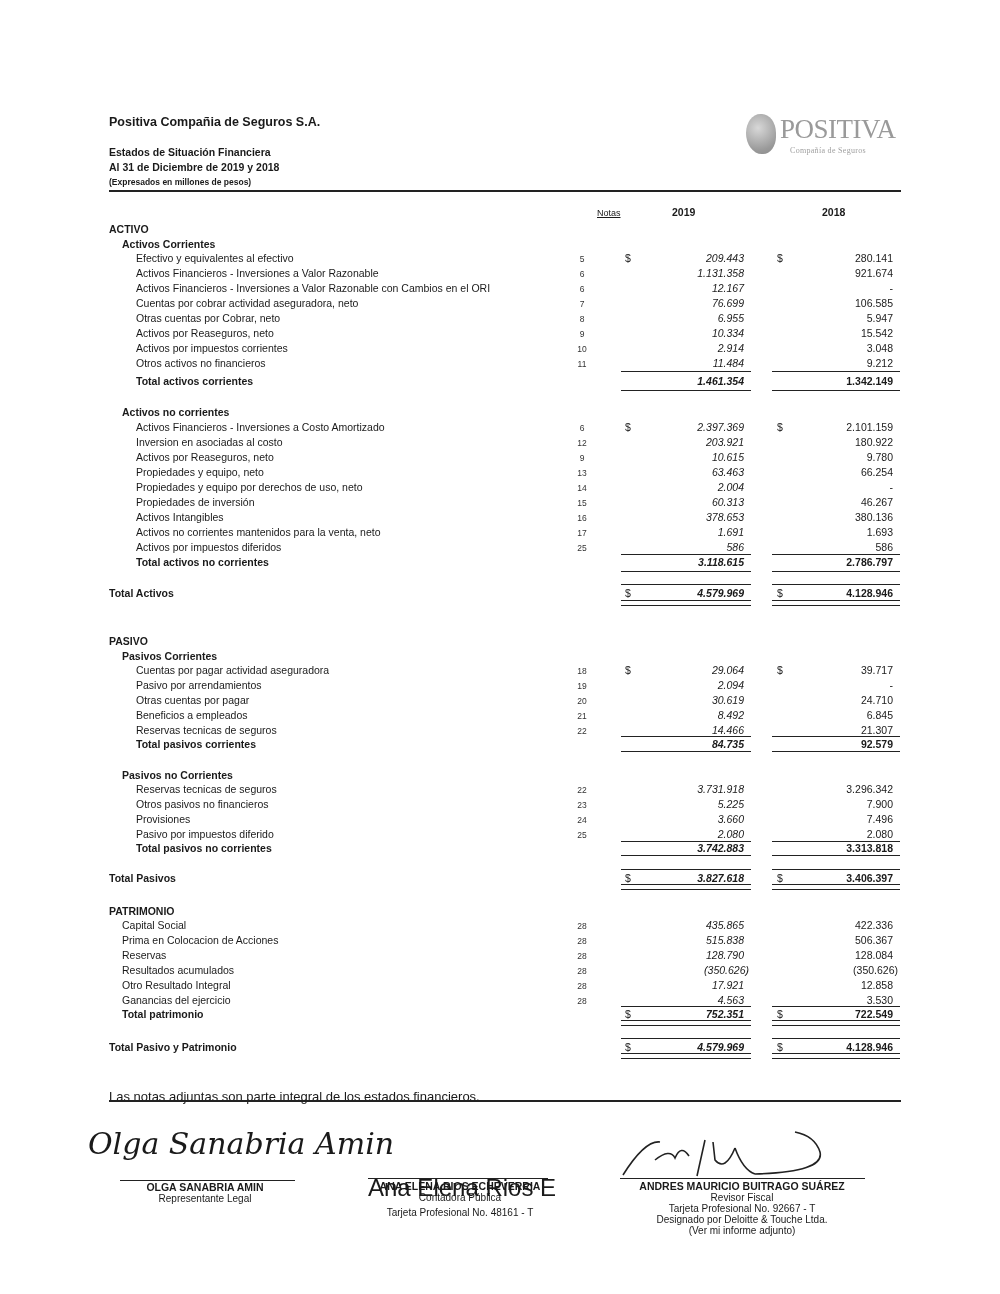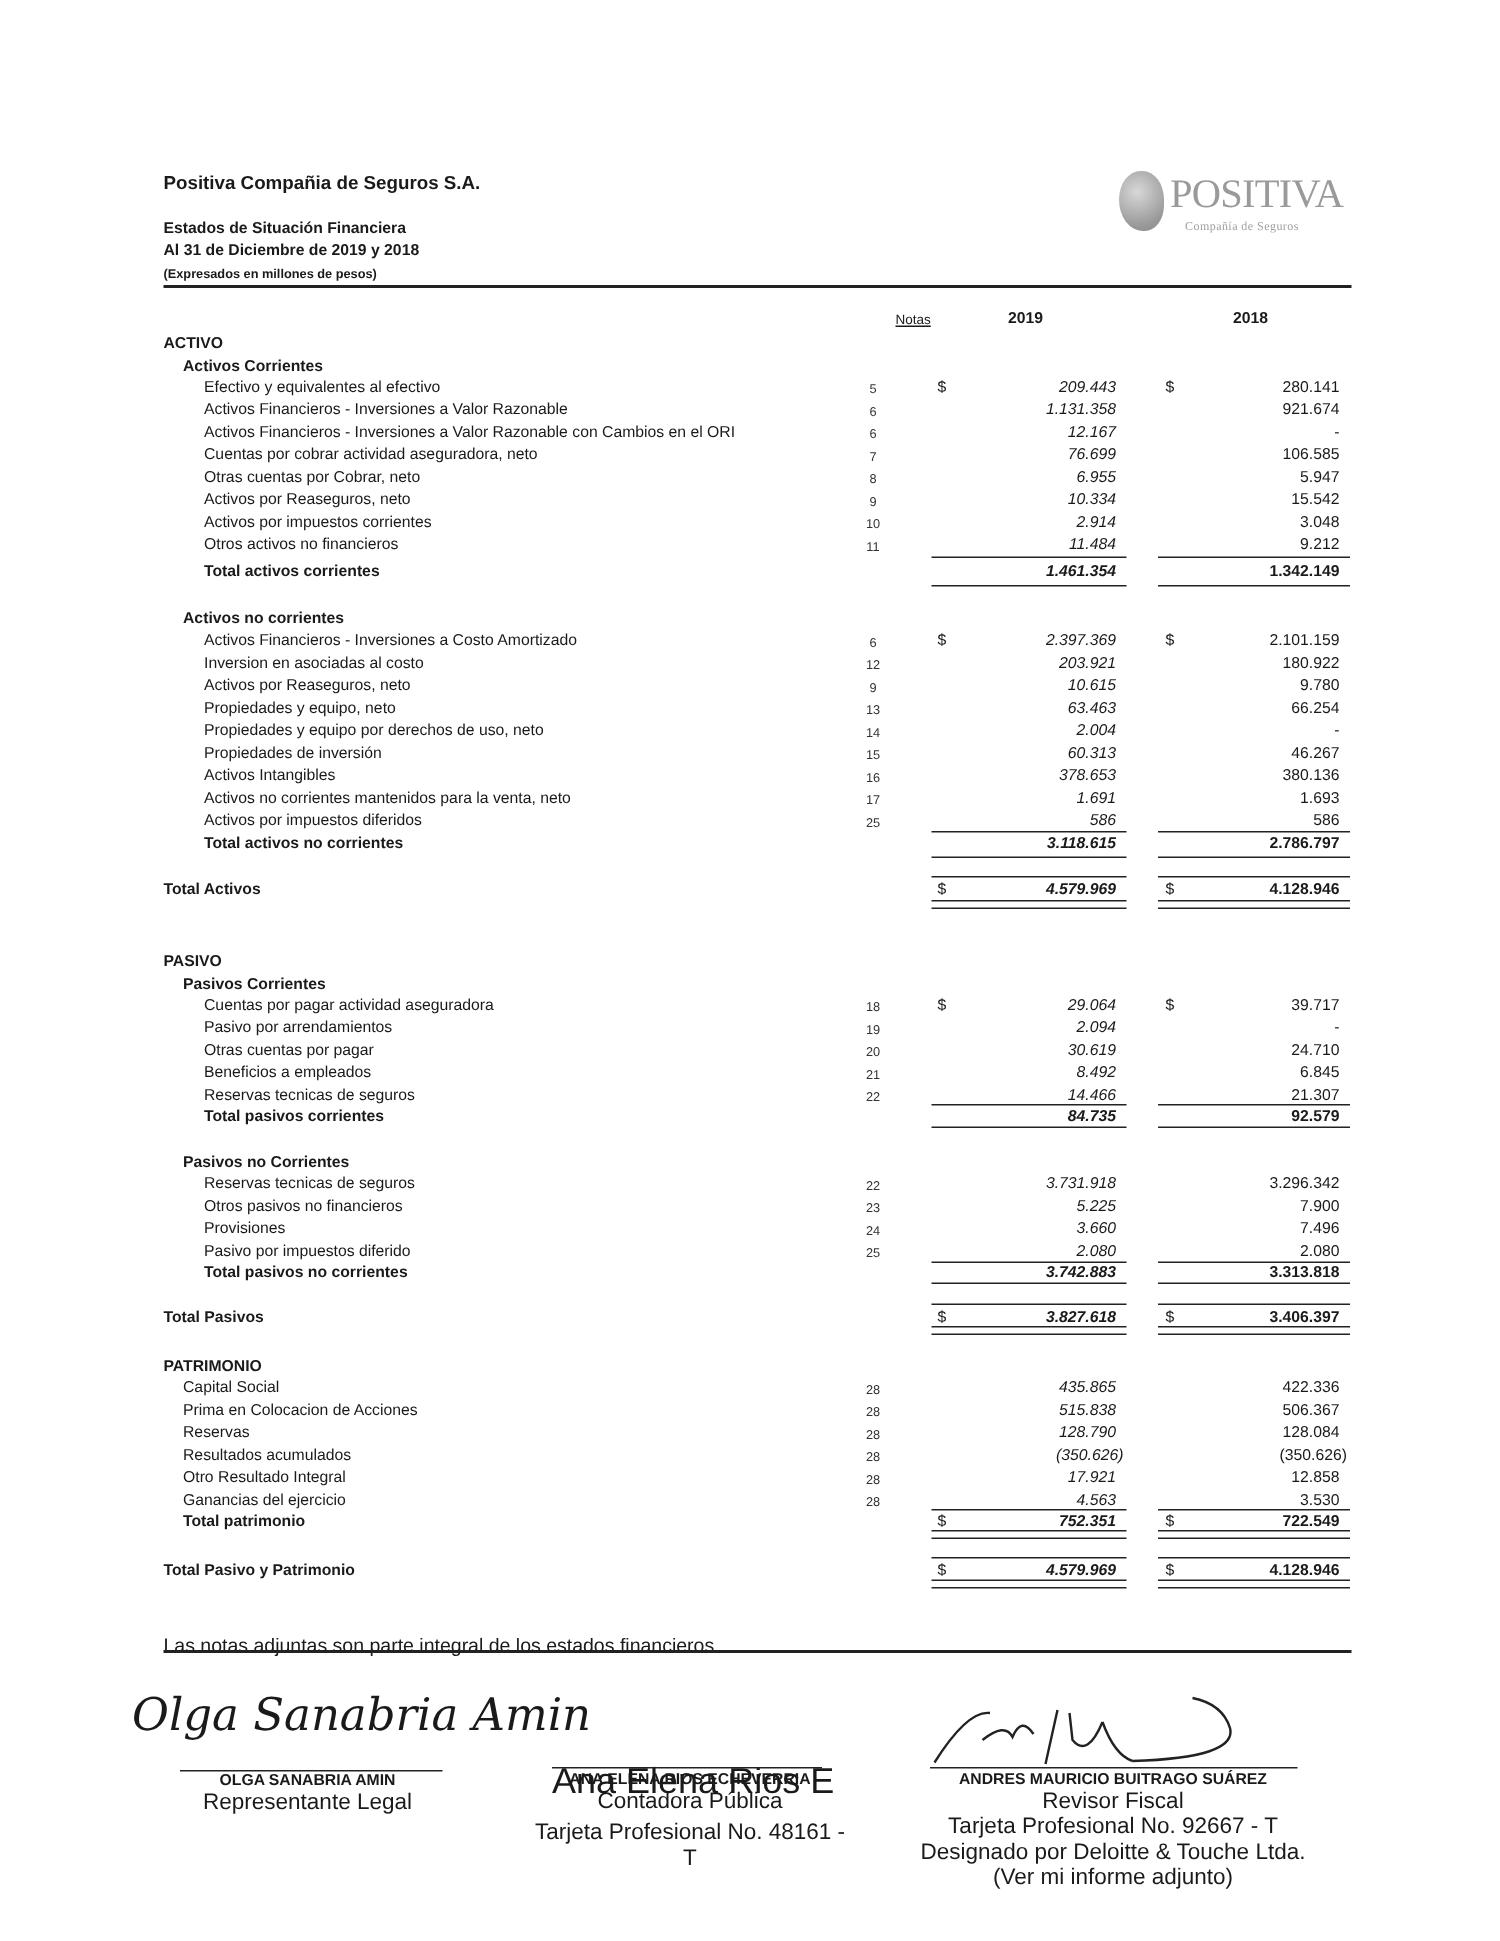--- a/index.html
+++ b/index.html
@@ -28,21 +28,21 @@
   .row .cur19 { position:absolute; left:625px; }
   .row .v19 { position:absolute; right:256px; text-align:right;font-style:italic; }
   .row .cur18 { position:absolute; left:777px; }
   .row .v18 { position:absolute; right:107px; text-align:right; }
   .row.total .v19, .row.total .v18 { font-weight:bold; }
   .uline { position:absolute; height:1px; background:#222; }
   .dline { position:absolute; height:4px; border-top:1px solid #222; border-bottom:1px solid #222; }
   .footnote { left:109px; top:1089px; font-size:13px; }
   .sig { position:absolute; text-align:center; }
   .sig .name { font-size:10.5px; font-weight:bold; }
-  .sig .line2 { font-size:15px; }
+  .sig .line2 { font-size:10px; }
   .sigscript { position:absolute; font-family:"DejaVu Serif", serif; font-style:italic; color:#1a1a1a; }
 </style>
 </head>
 <body>
 
 <div class="abs company">Positiva Compañia de Seguros S.A.</div>
 <div class="abs st-title">Estados de Situación Financiera</div>
 <div class="abs st-date">Al 31 de Diciembre de 2019 y 2018</div>
 <div class="abs st-units">(Expresados en millones de pesos)</div>
 <div class="hrule" style="left:109px; top:190px; width:792px;"></div>

